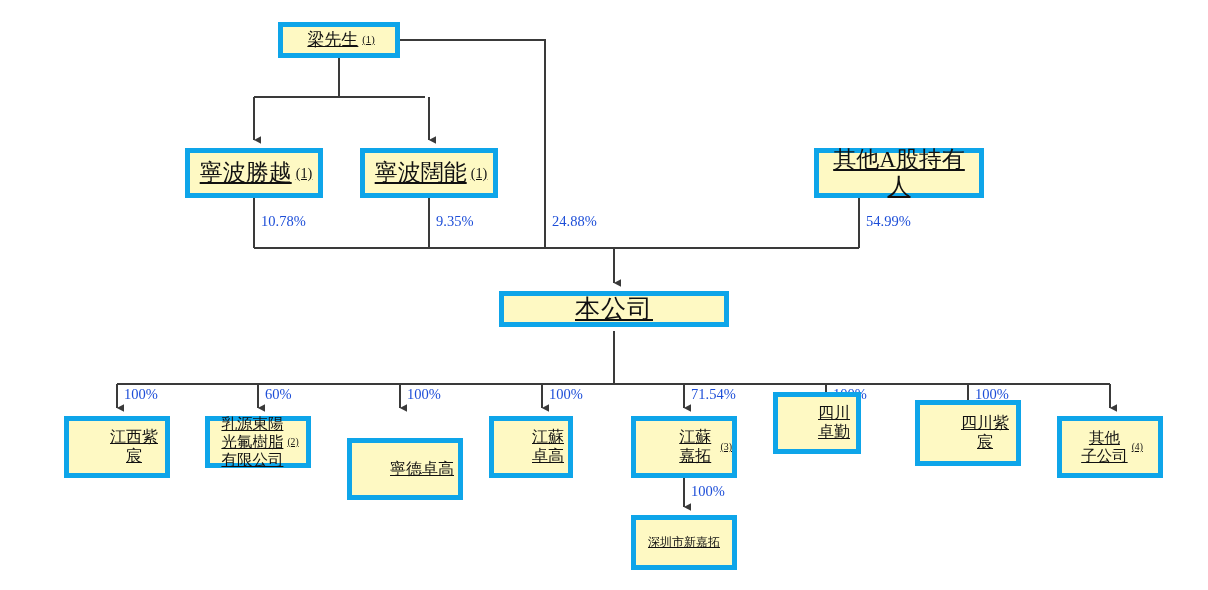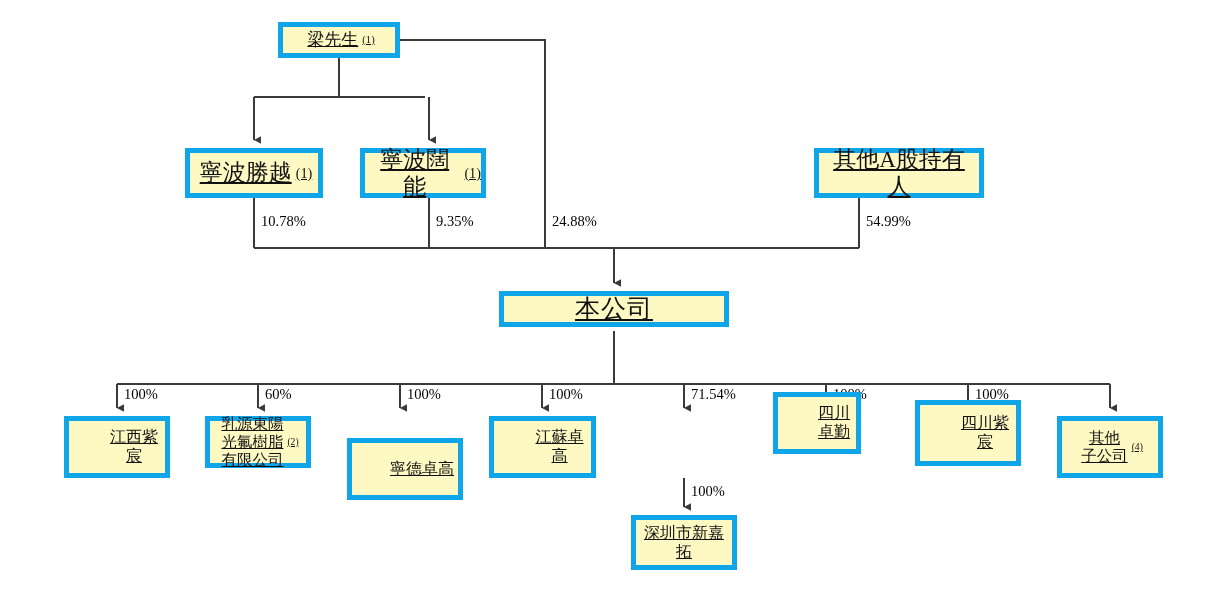--- a/index.html
+++ b/index.html
@@ -43,26 +43,26 @@
   .node .node-text {
     display: block;
     padding: 0 4px;
     white-space: pre-line;
   }
   .n-person   { font-size: 17px; }
   .n-holder   { font-size: 23px; }
   .n-company  { font-size: 25px; letter-spacing: 1px; }
   .n-sub      { font-size: 16px; padding-left: 34px; }
   .n-sub-multi{ font-size: 15.5px; }
-  .n-deep     { font-size: 16px; }
+  .n-deep     { font-size: 12px; }
 
   .edge-label {
     position: absolute;
     font-size: 14.5px;
-    color: #000000;
+    color: #1d4ed8;
     white-space: nowrap;
     font-family: "Liberation Serif", "DejaVu Serif", serif;
   }
   sup {
     font-size: 0.62em;
     vertical-align: super;
     line-height: 0;
   }
 </style>
 </head>
@@ -113,21 +113,21 @@
   <div class="node n-person" style="left:278px; top:22px; width:122px; height:36px;">
     <span class="node-text">梁先生</span>
       <sup>(1)</sup>
   </div>
 
   <div class="node n-holder" style="left:185px; top:148px; width:138px; height:50px;">
     <span class="node-text">寧波勝越</span>
       <sup>(1)</sup>
   </div>
 
-  <div class="node n-holder" style="left:360px; top:148px; width:126px; height:50px;">
+  <div class="node n-holder" style="left:360px; top:148px; width:138px; height:50px;">
     <span class="node-text">寧波闊能</span>
       <sup>(1)</sup>
   </div>
 
   <div class="node n-holder" style="left:774px; top:148px; width:170px; height:50px;margin-left:40px;">
     <span class="node-text">其他A股持有人</span>
   </div>
 
   <div class="edge-label" style="left:261px; top:213px;">10.78%</div>
   <div class="edge-label" style="left:436px; top:213px;">9.35%</div>
@@ -154,24 +154,28 @@
     <span class="node-text">乳源東陽
 光氟樹脂
 有限公司</span>
       <sup>(2)</sup>
   </div>
 
   <div class="node n-sub" style="left:347px; top:416px; width:116px; height:62px;margin-top:22px;">
     <span class="node-text">寧德卓高</span>
   </div>
 
-  <div class="node n-sub" style="left:489px; top:416px; width:107px; height:62px;">
+  <div class="node n-sub" style="left:489px; top:416px; width:84px; height:62px;">
     <span class="node-text">江蘇卓高</span>
   </div>
 
+  <div class="node n-sub" style="left:631px; top:416px; width:106px; height:62px;">
+    <span class="node-text">江蘇嘉拓</span>
+      <sup>(3)</sup>
+  </div>
 
   <div class="node n-sub" style="left:773px; top:392px; width:88px; height:62px;">
     <span class="node-text">四川卓勤</span>
   </div>
 
   <div class="node n-sub" style="left:915px; top:400px; width:106px; height:66px;">
     <span class="node-text">四川紫宸</span>
   </div>
 
   <div class="node n-sub-multi" style="left:1057px; top:416px; width:106px; height:62px;">

